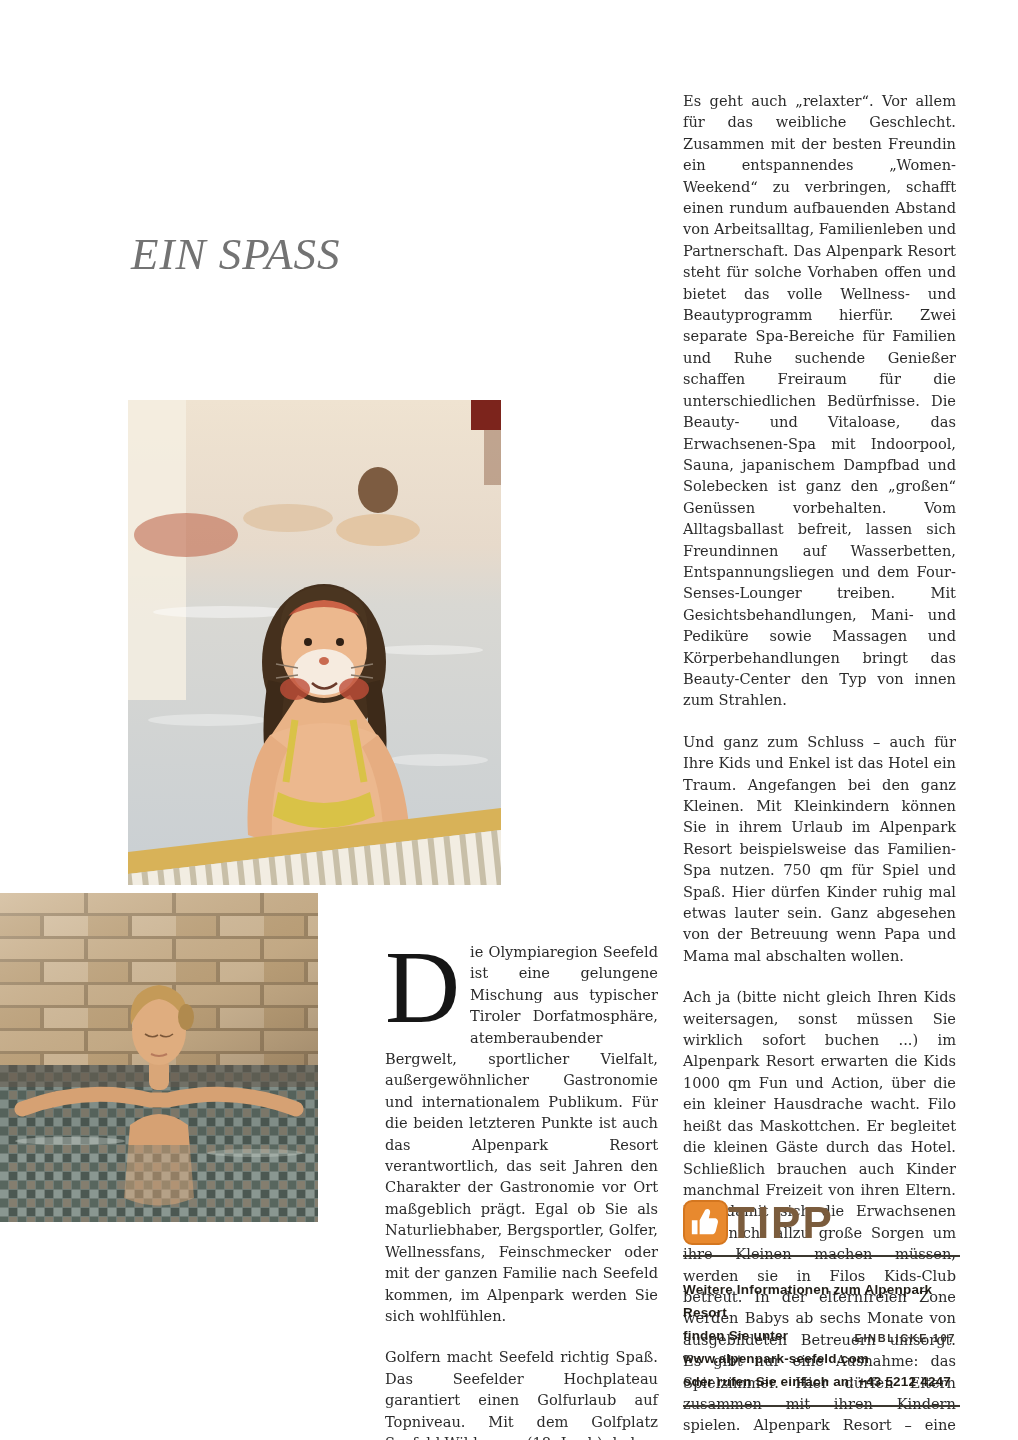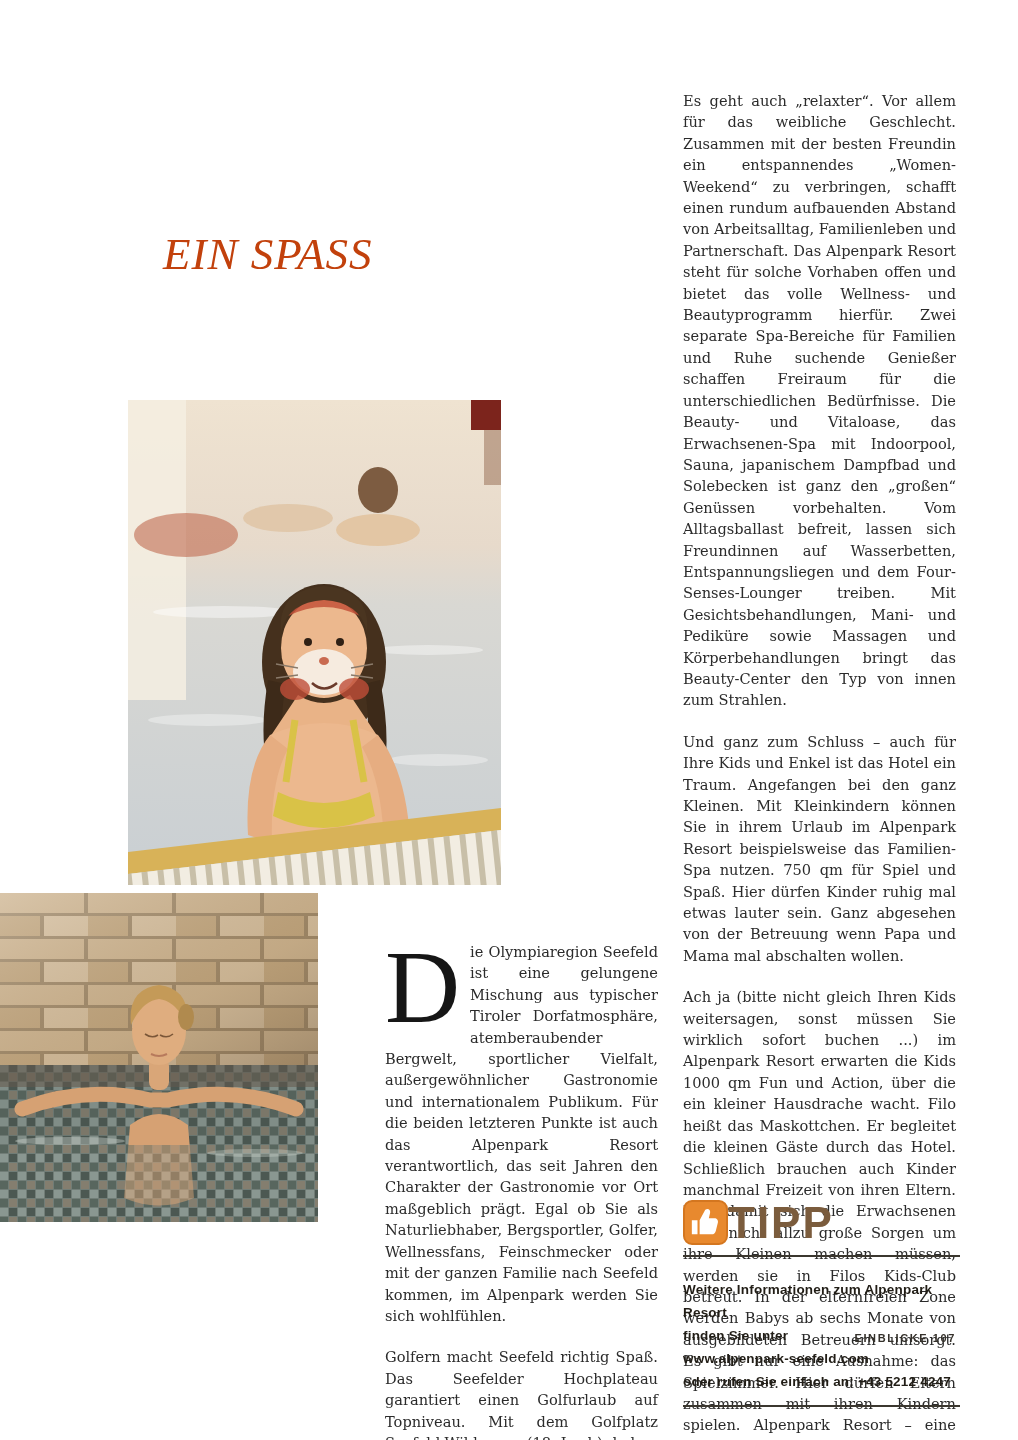--- a/index.html
+++ b/index.html
@@ -6,23 +6,22 @@
   body{
     width:1018px;height:1440px;position:relative;background:#ffffff;
     font-family:"DejaVu Serif", serif;color:#2b2b2b;overflow:hidden;
   }
   .page{position:absolute;inset:0;}
 
   
   .title{
     position:absolute;left:131px;top:231px;
     font-family:"Liberation Serif", serif;font-style:italic;
-    font-size:45px;line-height:47px;color:#c2410c;letter-spacing:1px;
+    font-size:45px;line-height:47px;color:#737373;letter-spacing:1px;
     white-space:nowrap;
-    margin-left:32px;
   }
   .title .t2{margin-left:63px;}
 
   
   .photo{position:absolute;overflow:hidden;}
   .photo svg{display:block;width:100%;height:100%;}
   .photo-top{left:128px;top:400px;width:373px;height:485px;}
   .photo-bottom{left:0px;top:893px;width:318px;height:329px;}
 
   

